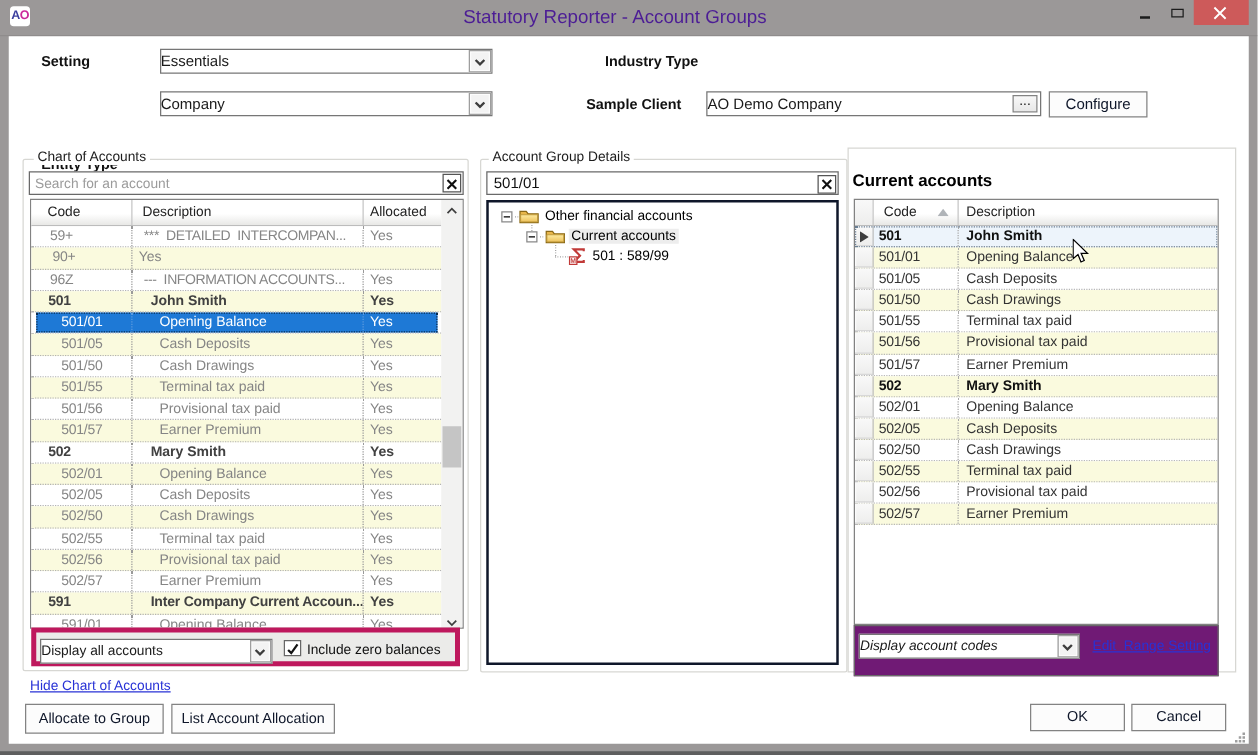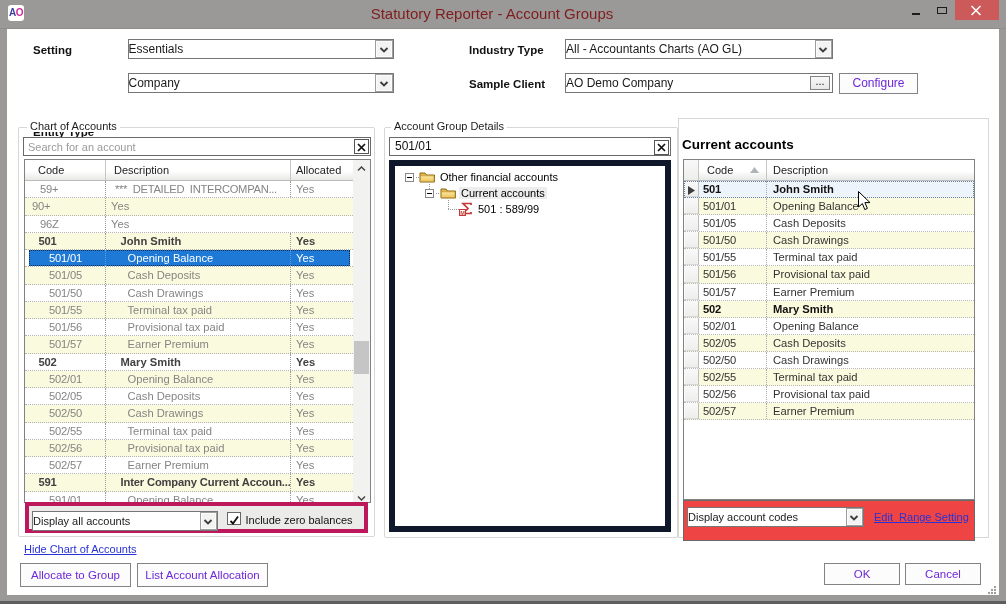--- a/index.html
+++ b/index.html
@@ -2,32 +2,32 @@
 <html><head><meta charset="utf-8"><title>Statutory Reporter - Account Groups</title>
 <style>
 * { margin:0; padding:0; box-sizing:border-box; }
 html,body { width:1006px; height:604px; overflow:hidden; }
 body { font-family:"Liberation Sans",sans-serif; background:#9b9898; position:relative; }
 .abs { position:absolute; }
 #tline { position:absolute; left:0; top:28px; width:1006px; height:1px; background:#8f8c8c; }
 #appicon { position:absolute; left:8px; top:5px; width:16px; height:16px; background:#fff; border-radius:3px;
   font-size:10px; font-weight:bold; text-align:center; line-height:16px; letter-spacing:-0.6px; }
 #appicon .a { color:#3c3f9f; } #appicon .o { color:#cb2a9b; }
-#wtitle { position:absolute; left:0; top:5px; width:984px; text-align:center; font-size:15px; color:#7f1d1d; }
+#wtitle { position:absolute; left:0; top:5px; width:984px; text-align:center; font-size:15px; color:#4c1d95; }
 #btnmin { position:absolute; left:912px; top:13px; width:7.5px; height:2px; background:#1c1c1c; }
 #btnmax { position:absolute; left:937px; top:7px; width:9.5px; height:7px; border:1.5px solid #1c1c1c; }
 #btnclose { position:absolute; left:955px; top:0; width:44px; height:20px; background:#cd5a5a; }
 #win { position:absolute; left:7px; top:29px; width:992px; height:566px; background:#fff; }
 #botbar { position:absolute; left:0; top:601px; width:1006px; height:3px; background:#5e5e5e; }
 
 .flabel { position:absolute; font-size:11.5px; font-weight:bold; color:#111; }
 .combo { position:absolute; height:20px; background:#fff; border:1px solid #767676; font-size:12px; color:#1a1a1a; line-height:18px; padding-left:0; white-space:nowrap; }
 .cbtn { position:absolute; right:0; top:0; width:17.5px; height:18px; background:#f3f3f3; border:1px solid #9e9e9e; box-shadow:inset 0 0 0 1px #fcfcfc; }
 .cbtn svg { display:block; margin:6px auto 0; }
-.btn { position:absolute; background:#fcfcfc; border:1px solid #838383; font-size:11.5px; color:#6d28d9; text-align:center; }
+.btn { position:absolute; background:#fcfcfc; border:1px solid #838383; font-size:11.5px; color:#0f172a; text-align:center; }
 
 .gbox { position:absolute; border:1px solid #d7d7d3; border-radius:2px; }
 .glabel { position:absolute; background:#fff; font-size:11px; color:#1c1c1c; padding:0 3px; }
 
 #search { position:absolute; left:23px; top:136.5px; width:347.5px; height:19px; border:1px solid #696969; background:#fff; }
 #search .ph { position:absolute; left:4px; top:3px; font-size:11px; color:#9b9b9b; }
 .xbox { position:absolute; border:1px solid #555; background:#fff; }
 .xbox svg { display:block; margin:2px auto 0; }
 
 #ltable { position:absolute; left:24px; top:159px; width:346.5px; height:344px; border:1px solid #828282; background:#fff; overflow:hidden; }
@@ -45,21 +45,21 @@
 .c3 { width:61.5px; padding-left:5px; }
 .lrow.rs .c1, .lrow.rs .c2 { border-right-color:#5b9be0; }
 
 #lsb { position:absolute; right:0; top:0; width:17px; height:342px; background:#f2f2f1; }
 #lsb .thumb { position:absolute; left:1px; top:181px; width:15px; height:33px; background:#c5c5c5; }
 
 #lfoot { position:absolute; left:25px; top:502px; width:343px; height:31px; background:#ebebe9; border:4px solid #be185d; }
 #chk { position:absolute; left:227px; top:511.5px; width:13.5px; height:13.5px; background:#fff; border:1px solid #666; }
 
 #agdinput { position:absolute; left:389px; top:137px; width:282px; height:19px; border:1px solid #696969; background:#fff; font-size:12px; color:#111; line-height:17px; padding-left:5px; }
-#tree { position:absolute; left:389px; top:160px; width:282px; height:372px; border:6px solid #0f172a; background:#fff; }
+#tree { position:absolute; left:389px; top:160px; width:282px; height:372px; border:2px solid #0f172a; background:#fff; }
 .texp { position:absolute; width:9px; height:9px; border:1px solid #888; background:#fff; }
 .texp .mn { position:absolute; left:1px; top:3px; width:5px; height:1px; background:#000; }
 .ttext { position:absolute; font-size:11px; color:#000; white-space:nowrap; }
 .tdot-v { position:absolute; width:1px; background-image:linear-gradient(#9a9a9a 50%, transparent 50%); background-size:1px 2px; }
 .tdot-h { position:absolute; height:1px; background-image:linear-gradient(90deg,#9a9a9a 50%, transparent 50%); background-size:2px 1px; }
 
 #rtitle { position:absolute; left:682px; top:137px; font-size:13.5px; font-weight:bold; color:#000; }
 #rtable { position:absolute; left:683px; top:159px; width:292px; height:341px; border:1px solid #828282; background:#fff; overflow:hidden; }
 #rhead { position:absolute; left:0; top:0; width:290px; height:21px; background:linear-gradient(#ffffff,#ffffff 55%,#e8e8e6); border-bottom:1px solid #bcbcbc; display:flex; }
 .rhc { font-size:11px; color:#222; line-height:20px; border-right:1px solid #c6c6c6; }
@@ -67,21 +67,21 @@
 .rrow { position:relative; height:17.1px; display:flex; border-bottom:1px dotted #b8b8b8; }
 .rrow.rrw { background:#fff; }
 .rrow.rry { background:#fafade; }
 .rrow.rrb { background:#edf4fb; outline:1px dotted #6b7f94; outline-offset:-1px; }
 .rh { width:15px; background:linear-gradient(#f9f9f9,#ededec); border-right:1px solid #bdbdbd; box-shadow:inset 0 -1px 0 #d8d8d8, inset 1px 0 0 #fcfcfc; }
 .rc { font-size:11.2px; color:#333; line-height:16.5px; white-space:nowrap; overflow:hidden; }
 .rc.rbld { font-weight:bold; color:#111; }
 .rc1 { width:68px; padding-left:4px; border-right:1px dotted #a8a8a8; letter-spacing:-0.2px; }
 .rc2 { flex:1; padding-left:6px; }
 
-#rfoot { position:absolute; left:683px; top:500px; width:292px; height:41px; background:#ef4444; border:1px solid #696969; }
+#rfoot { position:absolute; left:683px; top:500px; width:292px; height:41px; background:#701a75; border:1px solid #696969;font-style:italic; }
 .link { position:absolute; font-size:11px; color:#2832d6; text-decoration:underline; white-space:nowrap; }
 #grip { position:absolute; left:988px; top:586px; width:9px; height:9px; }
 #grip i { position:absolute; width:2px; height:2px; background:#9f9f9f; }
 </style></head>
 <body>
 <div id="tline"></div>
 <div id="appicon"><span class="a">A</span><span class="o">O</span></div>
 <div id="wtitle">Statutory Reporter - Account Groups</div>
 <div id="btnmin"></div>
 <div id="btnmax"></div>
@@ -96,26 +96,21 @@
         <svg width="10" height="6">
           <path d="M1.5 1 L5 4.5 L8.5 1" stroke="#3d3d3d" stroke-width="1.9" fill="none"></path>
         </svg>
       </span></div>
   <div class="flabel" style="left:26px; top:49px;margin-top:48px;">Entity Type</div>
   <div class="combo" style="left:120.5px; top:44px; width:266px;">Company<span class="cbtn">
         <svg width="10" height="6">
           <path d="M1.5 1 L5 4.5 L8.5 1" stroke="#3d3d3d" stroke-width="1.9" fill="none"></path>
         </svg>
       </span></div>
-  <div class="flabel" style="left:462px; top:15px;">Industry Type</div>
-  <div class="combo" style="left:558px; top:10px; width:268px;">All - Accountants Charts (AO GL)<span class="cbtn">
-        <svg width="10" height="6">
-          <path d="M1.5 1 L5 4.5 L8.5 1" stroke="#3d3d3d" stroke-width="1.9" fill="none"></path>
-        </svg>
-      </span></div>
+  <div class="flabel" style="left:477px; top:15px;">Industry Type</div>
   <div class="flabel" style="left:462px; top:49px;">Sample Client</div>
   <div class="combo" style="left:558px; top:44px; width:268px;">AO Demo Company
     <span style="position:absolute; right:2px; top:2px; width:20px; height:14px; background:linear-gradient(#f8f8f8,#e8e8e8); border:1px solid #838383; text-align:center; line-height:8px; font-size:11px; color:#111;">...</span>
   </div>
   <div class="btn" style="left:832px; top:44px; width:79px; height:21px; line-height:19px; font-size:12px;">Configure</div>
   <div class="gbox" style="left:11px; top:98px; width:356.5px; height:410px;"></div>
   <div class="glabel" style="left:20px; top:91px;">Chart of Accounts</div>
 </div>
 
 <div id="search">
@@ -133,25 +128,26 @@
     <div class="lhc" style="width:185px; padding-left:8px;">Description</div>
     <div class="lhc" style="width:61.5px; padding-left:5px; border-right:none;">Allocated</div>
   </div>
   <div id="lbody">
 <div class="lrow">
         <div class="lc c1" style="padding-left:15px">59+</div>
         <div class="lc c2" style="padding-left:9px;letter-spacing:-0.3px;">***&nbsp;&nbsp;DETAILED&nbsp;&nbsp;INTERCOMPAN...</div>
         <div class="lc c3">Yes</div>
       </div>
 <div class="lrow ry">
-        <div class="lc c1" style="padding-left:7px">90+</div>
+        <div class="lc c1" style="padding-left:17px">90+</div>
         <div class="lc c3">Yes</div>
       </div>
 <div class="lrow">
         <div class="lc c1" style="padding-left:15px">96Z</div>
+        <div class="lc c2" style="padding-left:9px;letter-spacing:-0.3px;">---&nbsp;&nbsp;INFORMATION ACCOUNTS...</div>
         <div class="lc c3">Yes</div>
       </div>
 <div class="lrow ry">
         <div class="lc c1 bld" style="padding-left:13.5px">501</div>
         <div class="lc c2 bld" style="padding-left:14.5px;">John Smith</div>
         <div class="lc c3 bld">Yes</div>
       </div>
 <div class="lrow rs">
         <div class="selbg"></div>
         <div class="lc c1" style="padding-left:24px">501/01</div>

